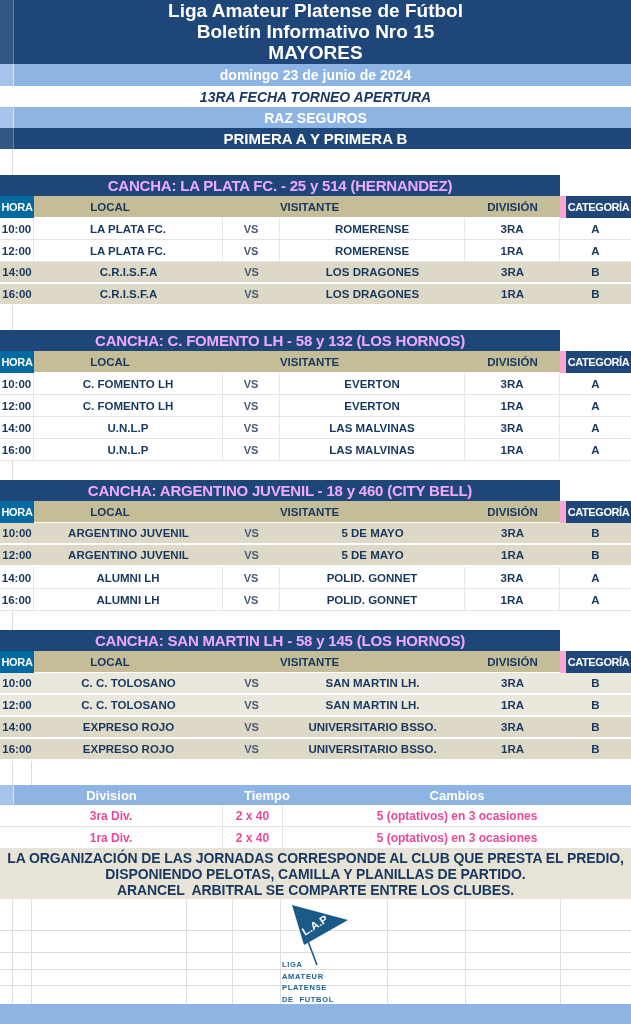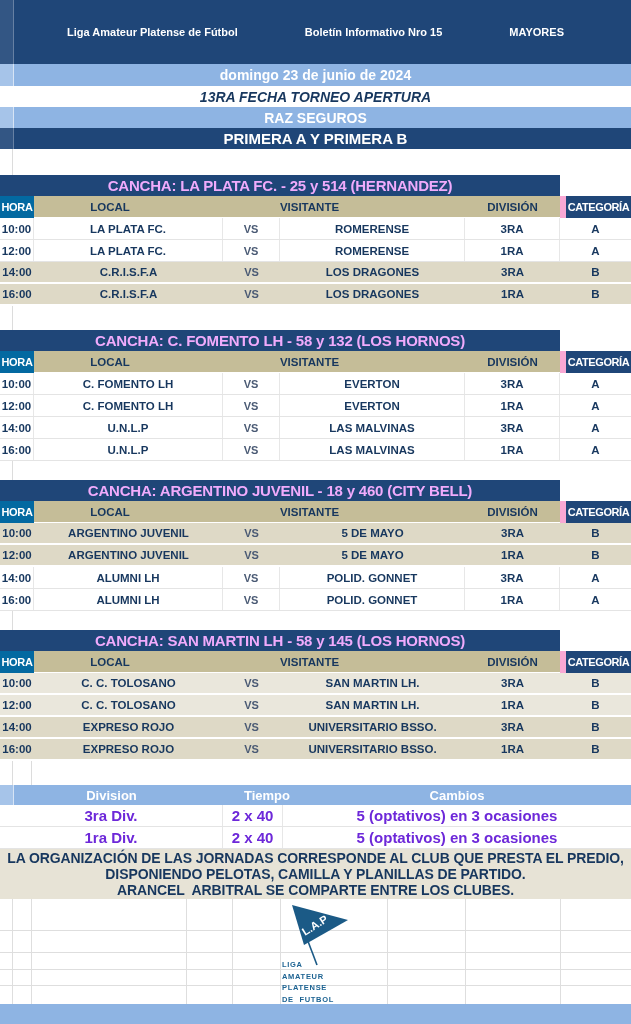--- a/index.html
+++ b/index.html
@@ -4,21 +4,21 @@
 <style>
   html,body{margin:0;padding:0;background:#fff;}
   .sheet{
     position:relative;width:631px;height:1024px;background:#fff;overflow:hidden;
     font-family:"Liberation Sans",sans-serif;font-weight:bold;color:#17375E;
   }
   
   .band{position:relative;display:flex;align-items:center;justify-content:center;text-align:center;}
   .band-navy{background:#1F4678;color:#fff;}
   .band-blue{background:#8EB4E3;color:#fff;}
-  .top-block{height:64px;justify-content:space-evenly;font-size:11px;line-height:20px;}
+  .top-block{height:64px;flex-direction:column;justify-content:space-evenly;font-size:19px;line-height:20px;}
   .row-date{height:22px;font-size:14px;}
   .row-fecha{height:21px;background:#fff;color:#17375E;font-size:14px;font-style:italic;}
   .row-sponsor{height:21px;font-size:14px;}
   .row-primera{height:21px;font-size:15px;}
   .strip{position:absolute;left:0;top:0;width:13px;height:100%;background:rgba(255,255,255,0.22);border-right:1px solid rgba(255,255,255,0.55);}
   .strip-navy{background:rgba(255,255,255,0.09);border-right:1px solid rgba(255,255,255,0.25);}
   
   .gap{position:relative;background:#fff;}
   .gl{position:absolute;top:0;width:1px;height:100%;background:#DCDCDC;}
   
@@ -42,21 +42,21 @@
   .mrow[data-shade="white"] .c:last-child{border-right:none;}
   .mrow[data-shade="tan"]{background:#DED9C6;border-bottom:2px solid #fff;}
   .mrow[data-shade="tanlight"]{background:#EAE7DC;border-bottom:2px solid #fff;}
   
   .rhead{position:relative;height:20px;background:#8EB4E3;}
   .rhead .hlabel{color:#fff;font-size:13px;}
   .rl-div{left:0;width:223px;}
   .rl-tiempo{left:223px;width:60px;margin-left:14px;}
   .rl-cambios{left:283px;width:348px;}
   .rrow{display:grid;grid-template-columns:223px 60px 348px;height:22px;box-sizing:border-box;background:#fff;border-bottom:1px solid #E4E4E4;}
-  .rrow .c{display:flex;align-items:center;justify-content:center;font-size:15px;color:#6d28d9;border-right:1px solid #E7E7E7;}
+  .rrow .c{display:flex;align-items:center;justify-content:center;font-size:12px;color:#ec4899;border-right:1px solid #E7E7E7;}
   .rrow .c:last-child{border-right:none;}
   
   .notes{height:50px;background:#E7E3D6;display:flex;flex-direction:column;align-items:center;justify-content:center;text-align:center;}
   .notes .nline{font-size:14px;line-height:16px;color:#17375E;white-space:pre;letter-spacing:-0.1px;}
   
   .footer{position:relative;height:105px;background:#fff;}
   .footer .v{position:absolute;top:0;width:1px;height:100%;background:#DEDEDE;}
   .footer .h{position:absolute;left:0;width:100%;height:1px;background:#DEDEDE;}
   .logo{position:absolute;left:282px;top:4px;width:90px;height:100px;}
   .logo svg{position:absolute;left:2px;top:0;}

